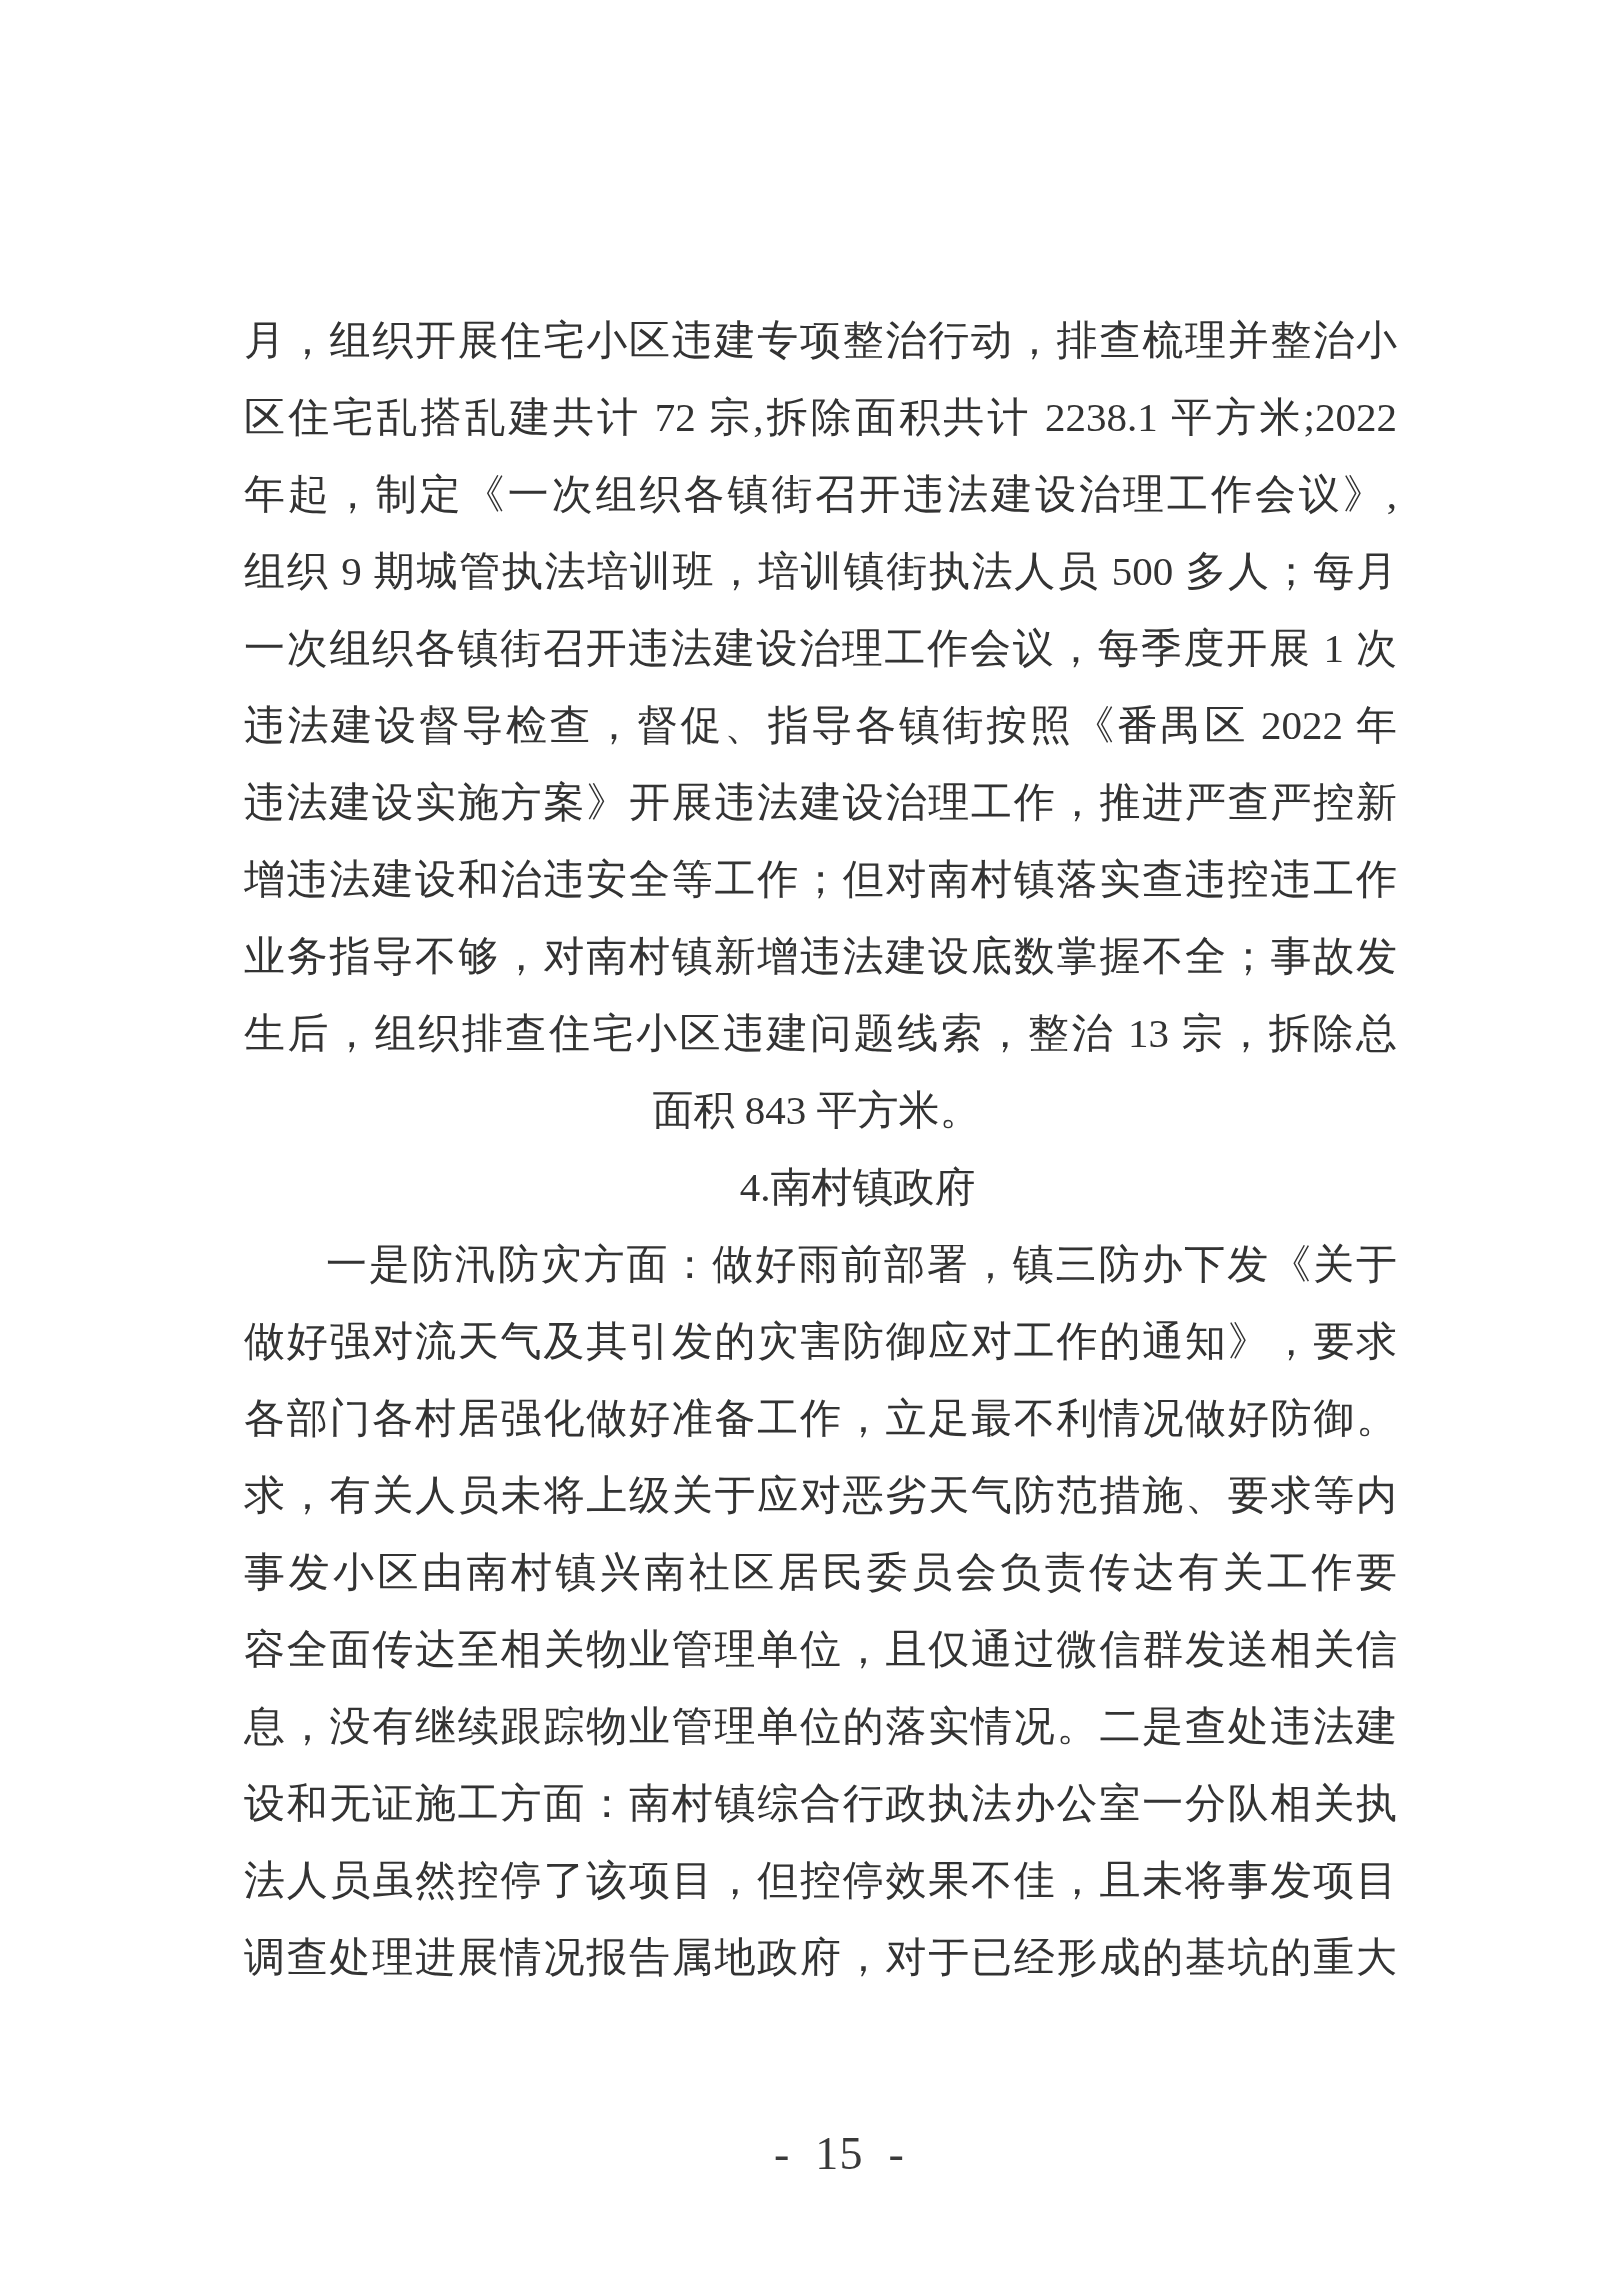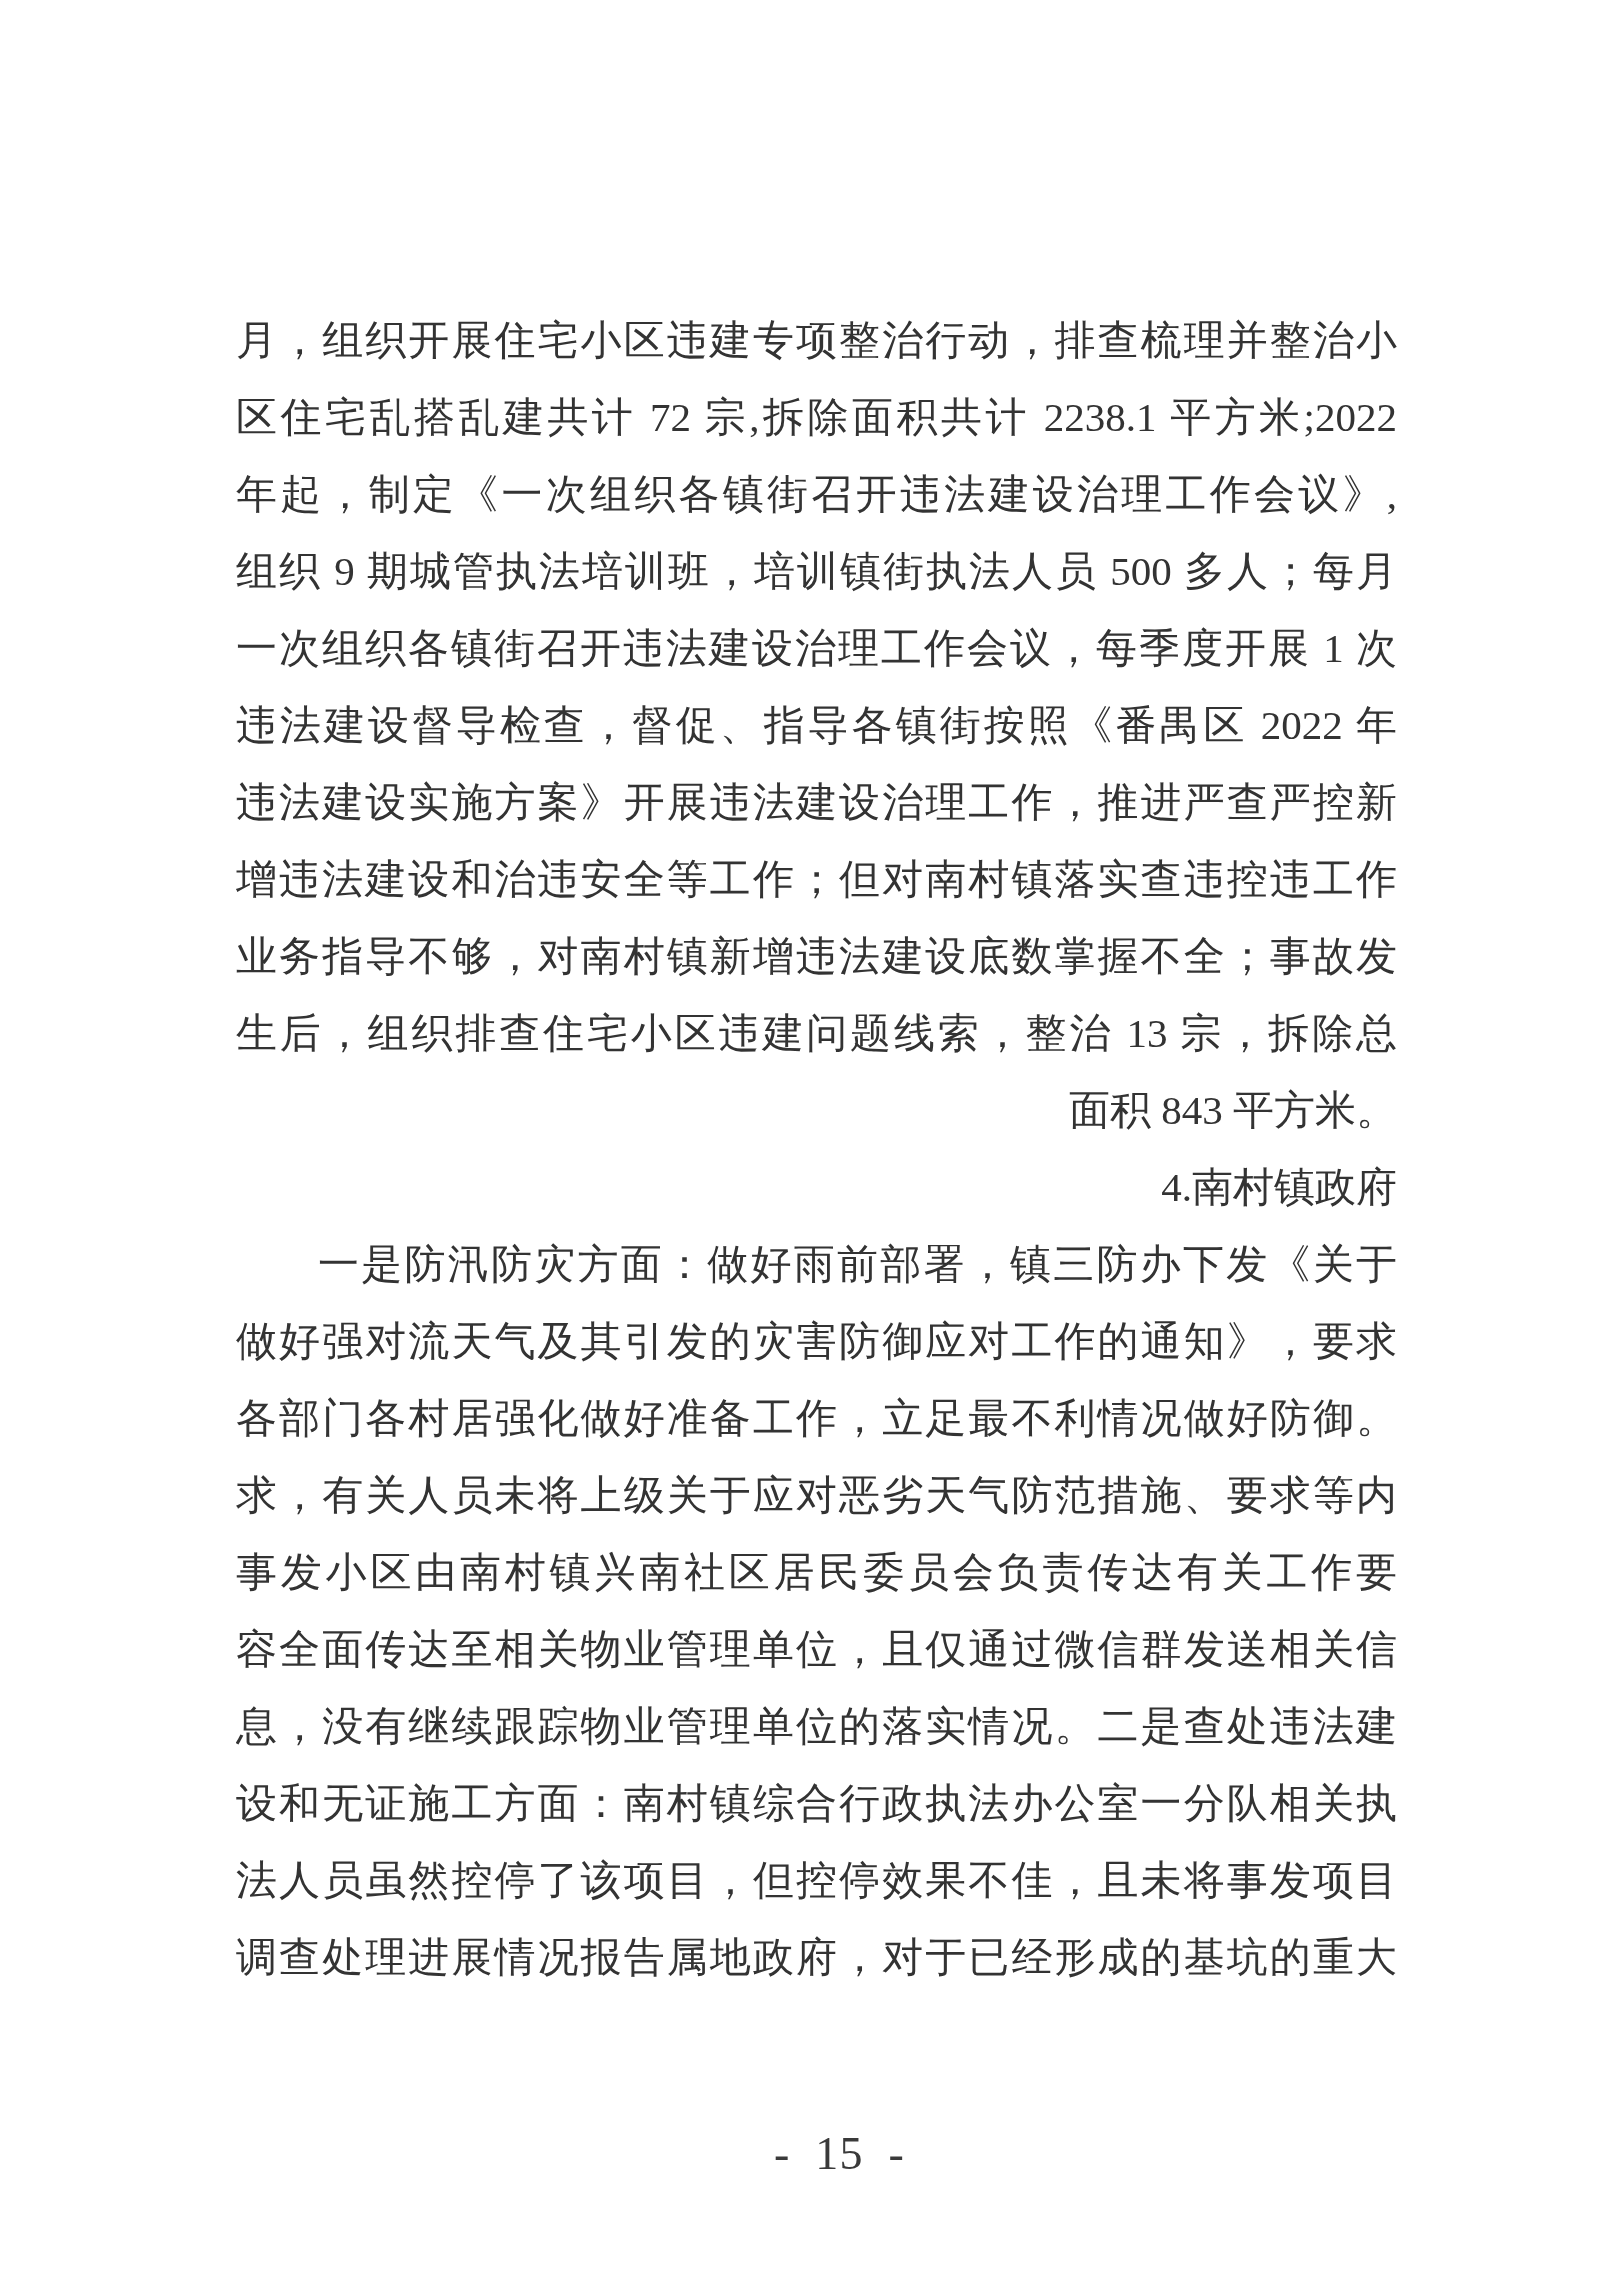--- a/index.html
+++ b/index.html
@@ -28,27 +28,28 @@
     top: 302px;
     width: 1161px;
     color: #333333;
   }
   .line {
     height: 77px;
     line-height: 77px;
     font-size: 41px;
     letter-spacing: 0;
     white-space: nowrap;
-    text-align: right;
+    text-align: center;
   }
   .line.fill {
     white-space: normal;
     text-align: justify;
     text-align-last: justify;
     overflow: hidden;
+    margin-left: 8px;
   }
   .line.indent {
     text-indent: 82px;
   }
   .footer {
     position: absolute;
     left: 0;
     top: 2133px;
     width: 1623px;
     text-align: center;

